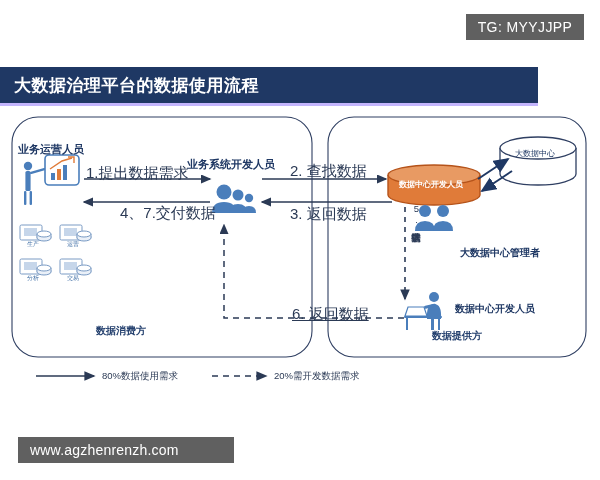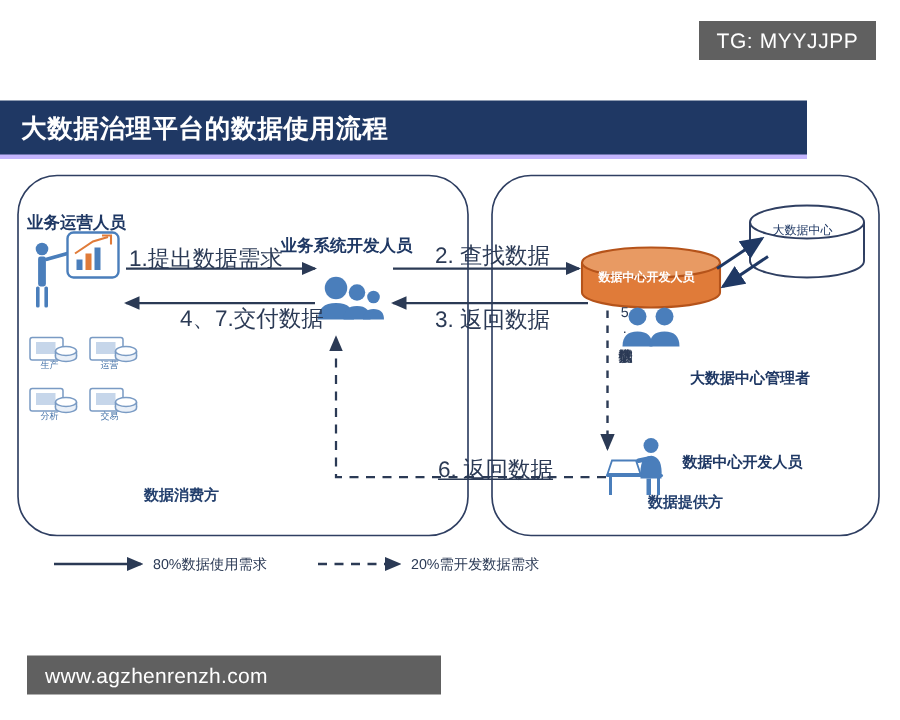--- a/index.html
+++ b/index.html
@@ -113,21 +113,21 @@
     position: absolute;
     font-size: 9.5px;
     color: #2b3a55;
     white-space: nowrap;
   }
 
   
   .footer-url {
     position: absolute;
     left: 18px; top: 437px;
-    width: 276px; height: 26px;
+    width: 216px; height: 26px;
     background: #606060;
     color: #ffffff;
     font-size: 14px;
     display: flex; align-items: center;
     padding-left: 12px;
     box-sizing: border-box;
     letter-spacing: 0.2px;
   }
 </style>
 </head>

